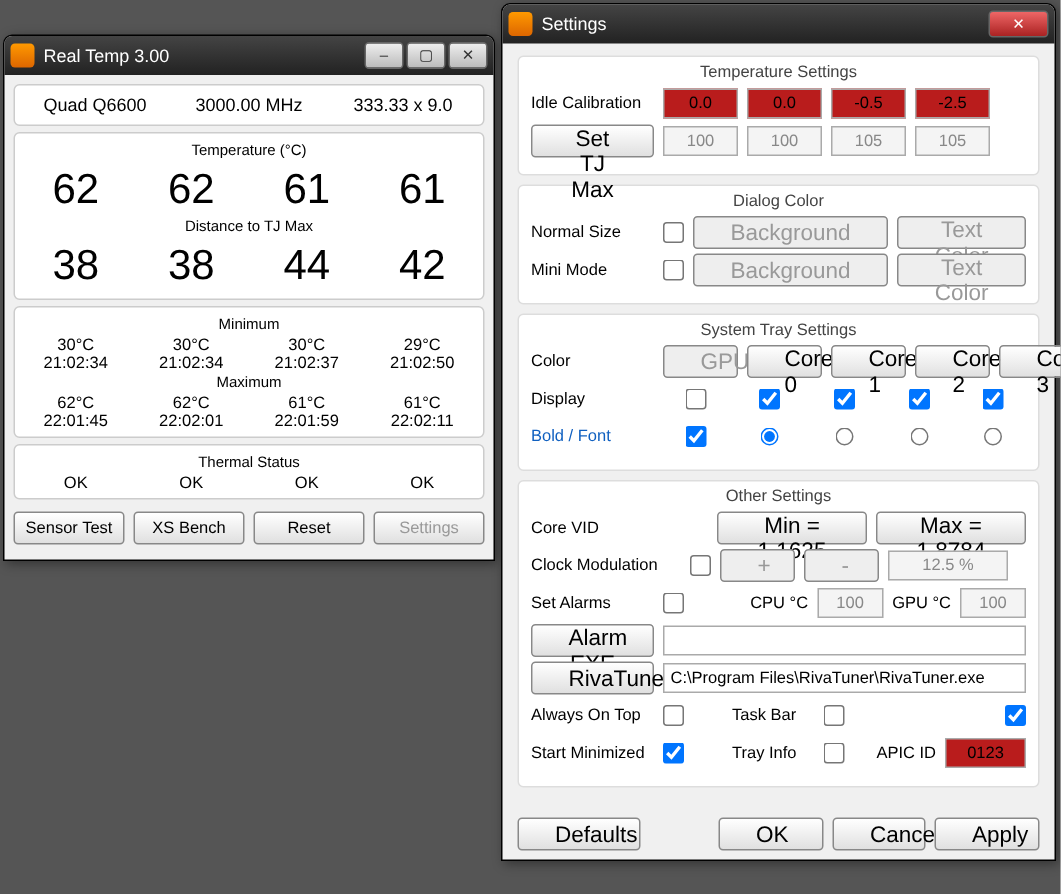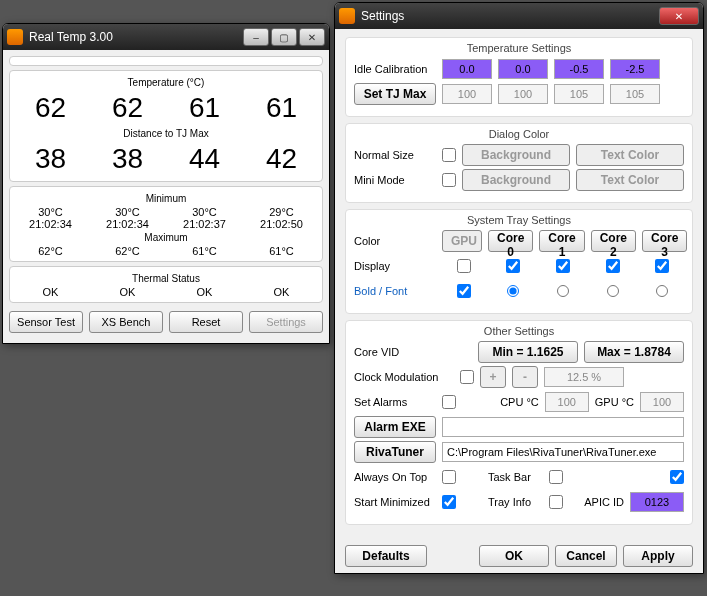--- a/index.html
+++ b/index.html
@@ -20,23 +20,23 @@
 .small { font-size: 11px; }
 .section-label { text-align: center; font-size: 10px; padding: 2px 0; }
 .btnrow { display: flex; gap: 6px; padding: 4px 0; }
 .btn { flex: 1; height: 22px; background: linear-gradient(#fff,#e0e0e0); border: 1px solid #888; border-radius: 3px; font-size: 11px; cursor: pointer; }
 .btn:disabled { color: #999; }
 .settings-body { padding: 8px 10px; font-size: 11px; }
 .group { border: 1px solid #ddd; border-radius: 4px; padding: 6px 8px 8px 8px; margin-bottom: 6px; background: #fff; }
 .group-title { text-align: center; margin: -2px 0 4px 0; color: #444; }
 .line { display: flex; align-items: center; gap: 6px; margin: 3px 0; min-height: 22px; }
 .label { width: 82px; flex-shrink: 0; }
-.tb { width: 50px; height: 20px; text-align: center; border: 1px solid #aaa; background: #8b5cf6; font-size: 11px; }
+.tb { width: 50px; height: 20px; text-align: center; border: 1px solid #aaa; background: #b91c1c; font-size: 11px; }
 .tb:disabled { background: #f4f4f4; color: #888; }
-.sbtn { height: 22px; padding: 0 8px; background: linear-gradient(#fff,#e0e0e0); border: 1px solid #888; border-radius: 3px; font-size: 12px; cursor: pointer; font-weight: bold; }
+.sbtn { height: 22px; padding: 0 24px; background: linear-gradient(#fff,#e0e0e0); border: 1px solid #888; border-radius: 3px; font-size: 15px; cursor: pointer; }
 .sbtn.wide { flex: 1; }
 .sbtn:disabled { color: #999; background: #eee; }
 .cb { width: 14px; height: 14px; }
 .link { color: #1060c0; cursor: pointer; }
 .spacer { flex: 1; }
 .radio { width: 12px; height: 12px; }
 .slots { display: flex; gap: 6px; }
 .slot { flex: 1; display: flex; justify-content: center; }
 .pathbox { flex: 1; height: 20px; border: 1px solid #aaa; padding: 2px 4px; font-size: 11px; background: #fff; }
 .bottom-btns { display: flex; gap: 6px; padding: 6px 10px; }
@@ -47,20 +47,25 @@
 <div class="window" style="left:2px; top:2px; width:328px;margin-top:21px;">
   <div class="titlebar">
     <div class="icon"></div>
     <div class="title">Real Temp 3.00</div>
     <div class="winbtn">–</div>
     <div class="winbtn">▢</div>
     <div class="winbtn">✕</div>
   </div>
   <div class="content">
     <div class="panel main-panel">
+      <div class="row hdr">
+        <div>Quad Q6600</div>
+        <div>3000.00 MHz</div>
+        <div>333.33 x 9.0</div>
+      </div>
     </div>
     <div class="panel main-panel">
       <div class="section-label">Temperature (°C)</div>
       <div class="row big">
         <div>62</div>
         <div>62</div>
         <div>61</div>
         <div>61</div>
       </div>
       <div class="section-label">Distance to TJ Max</div>
@@ -84,20 +89,26 @@
         <div>21:02:34</div>
         <div>21:02:37</div>
         <div>21:02:50</div>
       </div>
       <div class="section-label">Maximum</div>
       <div class="row small">
         <div>62°C</div>
         <div>62°C</div>
         <div>61°C</div>
         <div>61°C</div>
+      </div>
+      <div class="row small">
+        <div>22:01:45</div>
+        <div>22:02:01</div>
+        <div>22:01:59</div>
+        <div>22:02:11</div>
       </div>
     </div>
     <div class="panel main-panel">
       <div class="section-label">Thermal Status</div>
       <div class="row small">
         <div>OK</div>
         <div>OK</div>
         <div>OK</div>
         <div>OK</div>
       </div>

